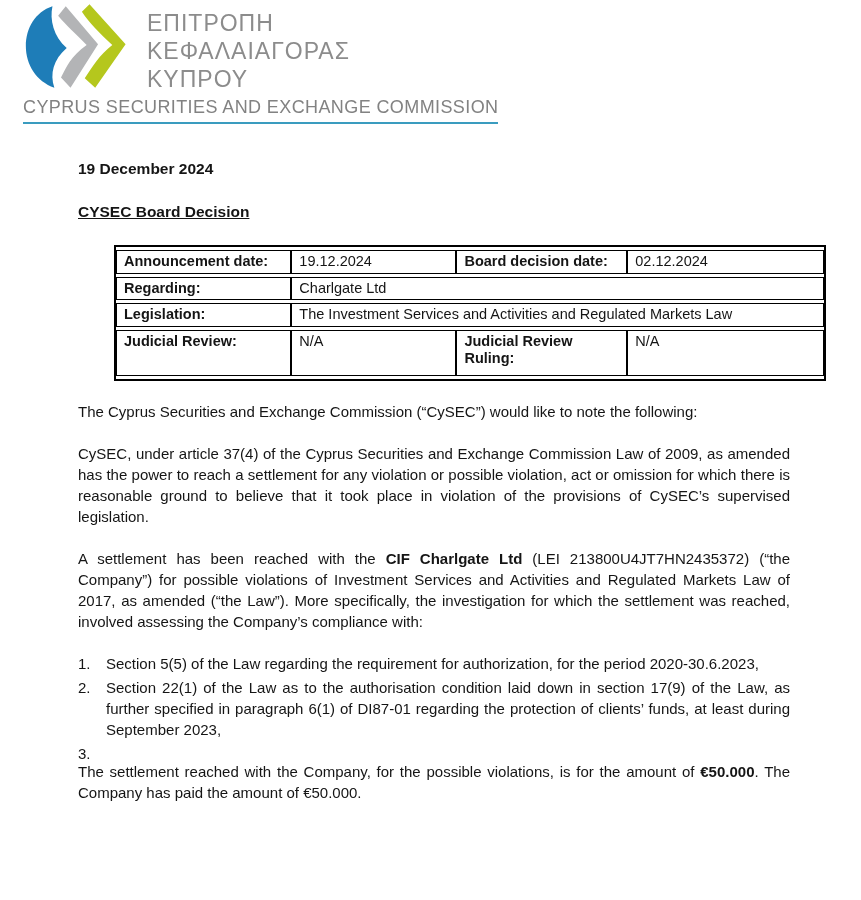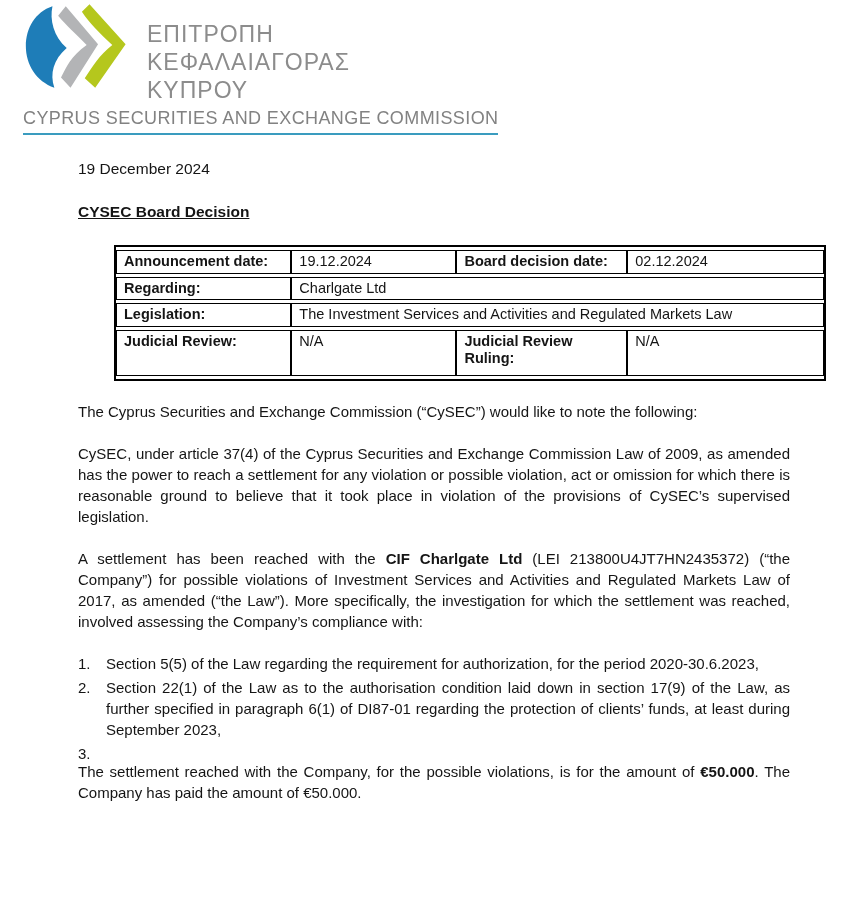--- a/index.html
+++ b/index.html
@@ -11,41 +11,41 @@
     position: relative;
     overflow: hidden;
   }
   .page { position: relative; width: 861px; height: 900px; background: #fff; }
 
   
   .logo { position: absolute; left: 23px; top: 4px; }
   .logo-row { display: flex; align-items: flex-start; }
   .logo-mark { width: 114px; height: 86px; flex: 0 0 auto; }
   .logo-greek {
-    margin-left: 10px; margin-top: 16px;
+    margin-left: 10px; margin-top: 5px;
     font-size: 23px; line-height: 28px;
     color: #8c8c8c; letter-spacing: 1px;
     white-space: nowrap;
   }
   .logo-caption-wrap { margin-top: 4px; }
   .logo-caption {
     display: inline-block;
     font-size: 18px; letter-spacing: 0.4px;
     color: #828282;
     padding-bottom: 4px;
     border-bottom: 2px solid #3a9cbf;
     white-space: nowrap;
   }
 
   
   .content {
     position: absolute; left: 78px; top: 158px; width: 712px;
     font-size: 15px; line-height: 21px; color: #151515;
   }
-  .doc-date { font-weight: normal; font-size: 15.5px; margin-bottom: 22px; }
+  .doc-date { font-weight: bold; font-size: 15.5px; margin-bottom: 22px; }
   .doc-title { font-weight: bold; font-size: 15.5px; text-decoration: underline; margin-bottom: 23px; }
 
   
   table.info {
     width: 712px;
     border-collapse: separate;
     border-spacing: 0 3px;
     border: 2px solid #000;
     margin-bottom: 20px;
     font-size: 14.5px; line-height: 17.5px; margin-left: 36px;

